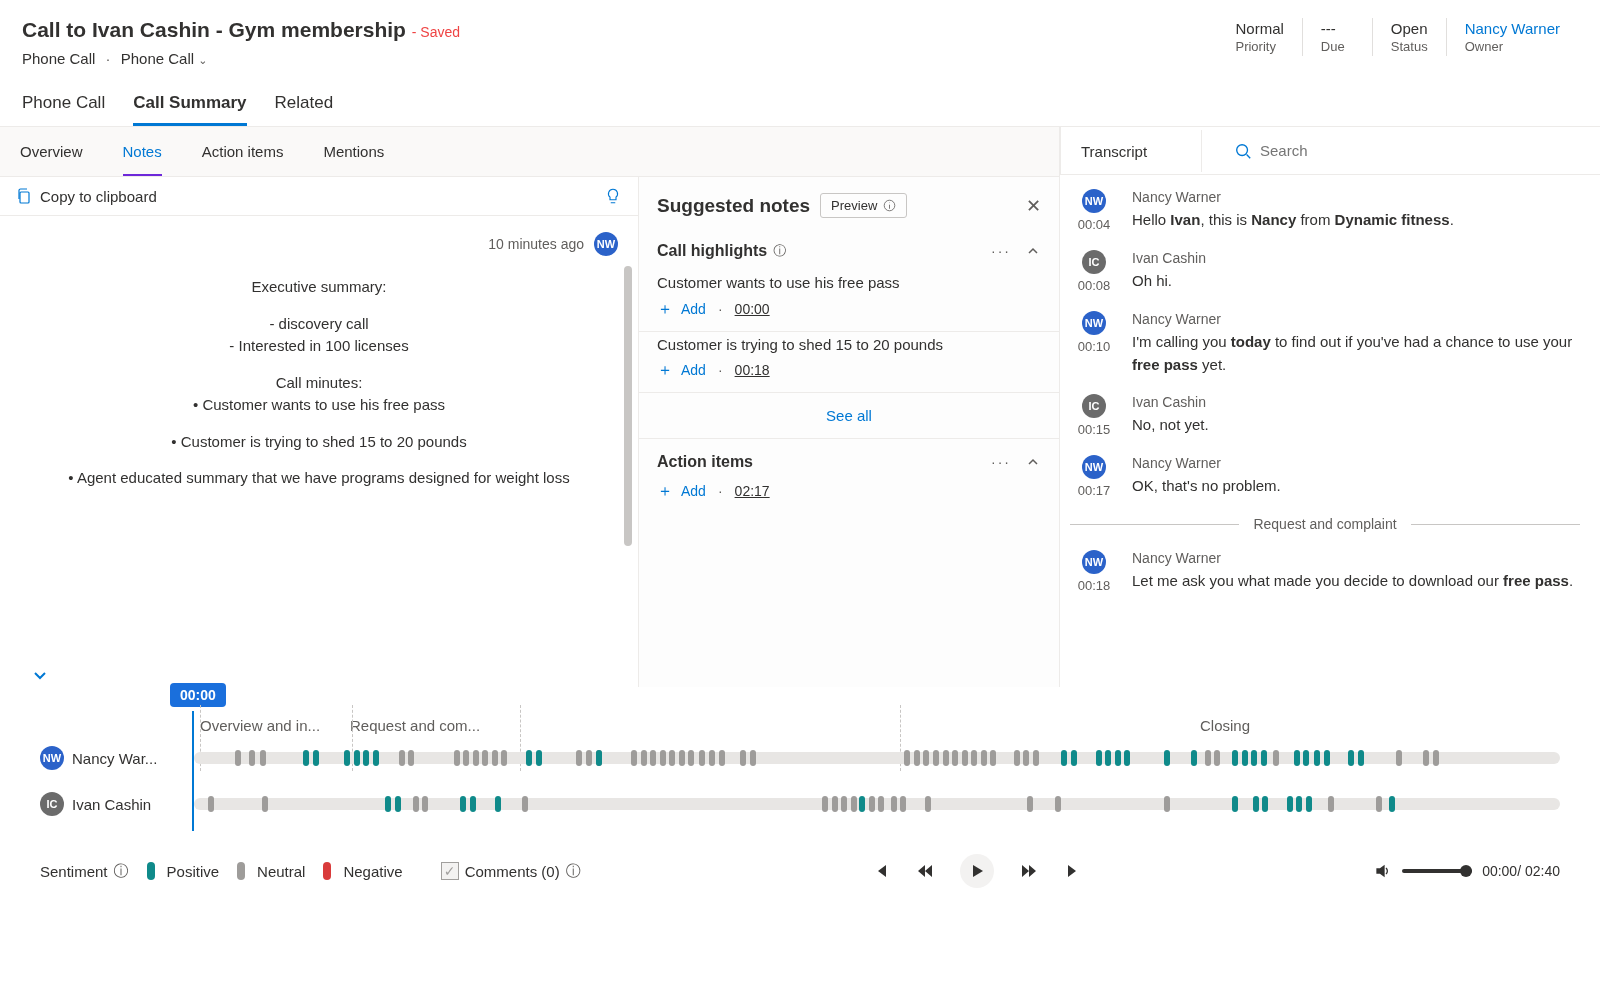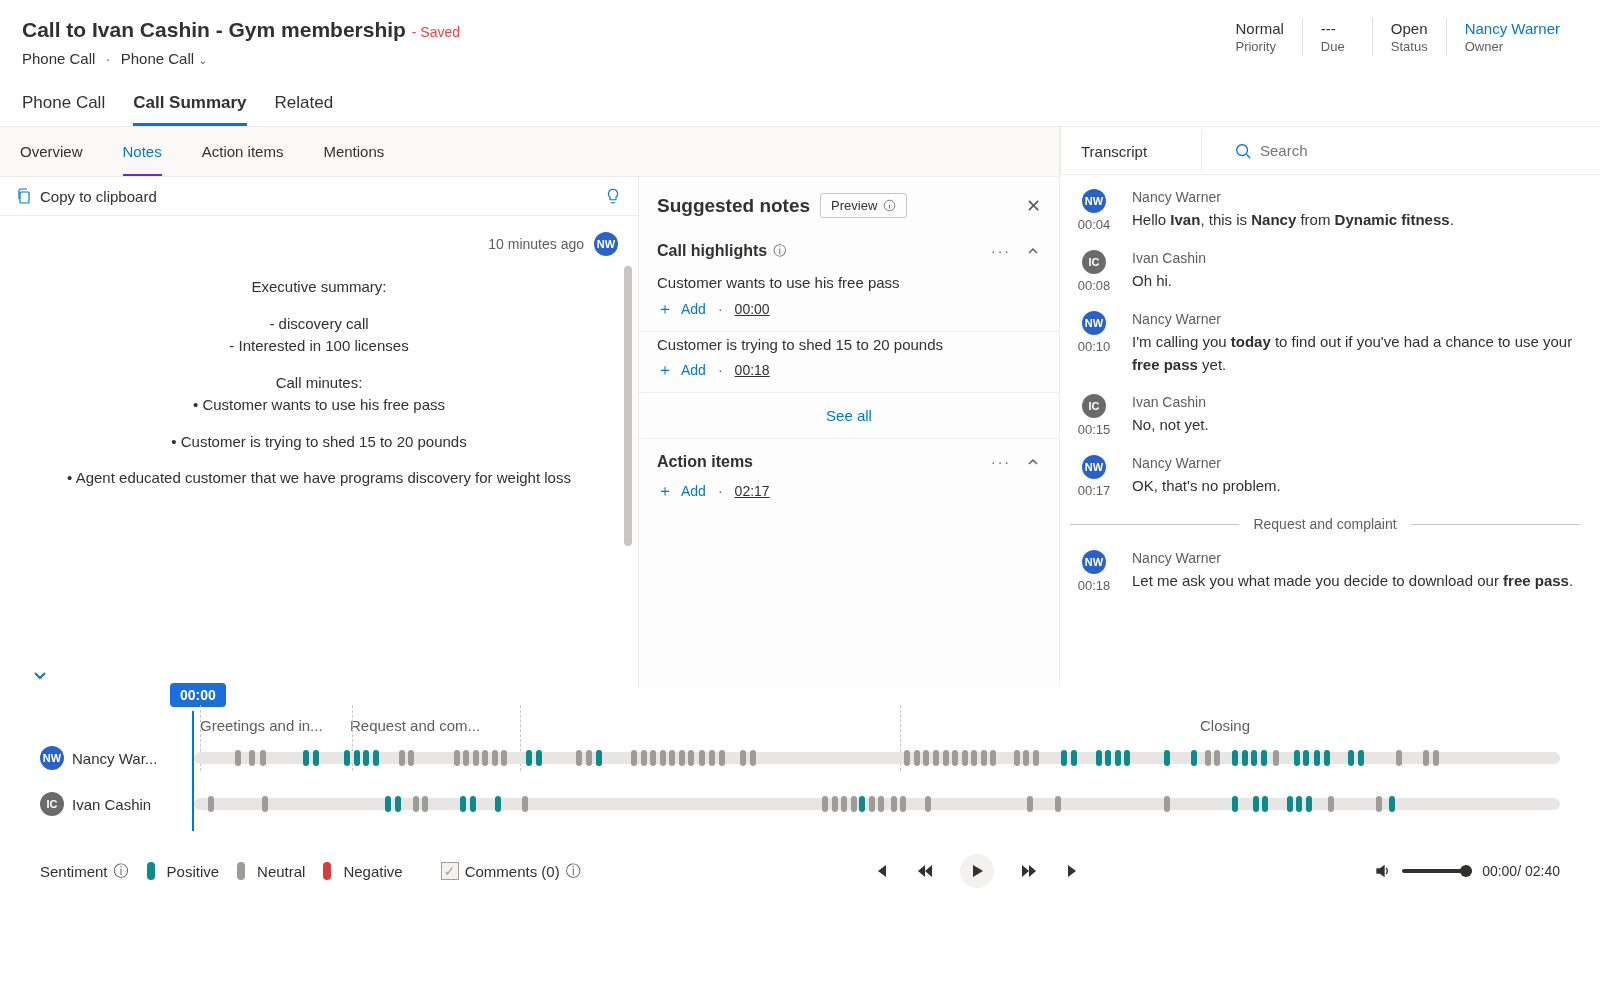--- a/index.html
+++ b/index.html
@@ -199,21 +199,21 @@
           <div class="scrollbar-fake"></div>
           <div class="notes-meta">
             <span>10 minutes ago</span>
             <span class="avatar av-nw">NW</span>
           </div>
           <div class="notes-text">
             <p>Executive summary:</p>
             <p><span>- discovery call</span><br><span>- Interested in 100 licenses</span></p>
             <p><span>Call minutes:</span><br><span>• Customer wants to use his free pass</span></p>
             <p>• Customer is trying to shed 15 to 20 pounds</p>
-            <p>• Agent educated customer that we have programs discovery for weight loss</p>
+            <p>• Agent educated summary that we have programs designed for weight loss</p>
           </div>
         </div>
         <div class="expand-wrap">
             <svg class="expand-chevron" width="20" height="20" viewBox="0 0 20 20" fill="none" stroke="#0078d4" stroke-width="2">
               <path d="M5 8l5 5 5-5"></path>
             </svg>
           </div>
       </div>
 
       <div class="sugg-pane">
@@ -363,21 +363,21 @@
 <div class="timeline">
   <div class="marker-bubble">00:00</div>
   <div class="marker-line"></div>
   <div style="position:relative;">
     <div class="seg-dash" style="left:160px;"></div>
     <div class="seg-dash" style="left:312px;"></div>
     <div class="seg-dash" style="left:480px;"></div>
     <div class="seg-dash" style="left:860px;"></div>
   </div>
   <div class="seg-labels">
-    <div>Greetings and in...</div>
+    <div>Overview and in...</div>
     <div>Request and com...</div>
     <div>Closing</div>
   </div>
   <div class="track-row">
     <div class="track-label">
       <span class="avatar av-nw">NW</span>
       <span>Nancy War...</span>
     </div>
     <div class="track" id="track-nw">
         <div class="tick n" style="left: 3%;"></div>

